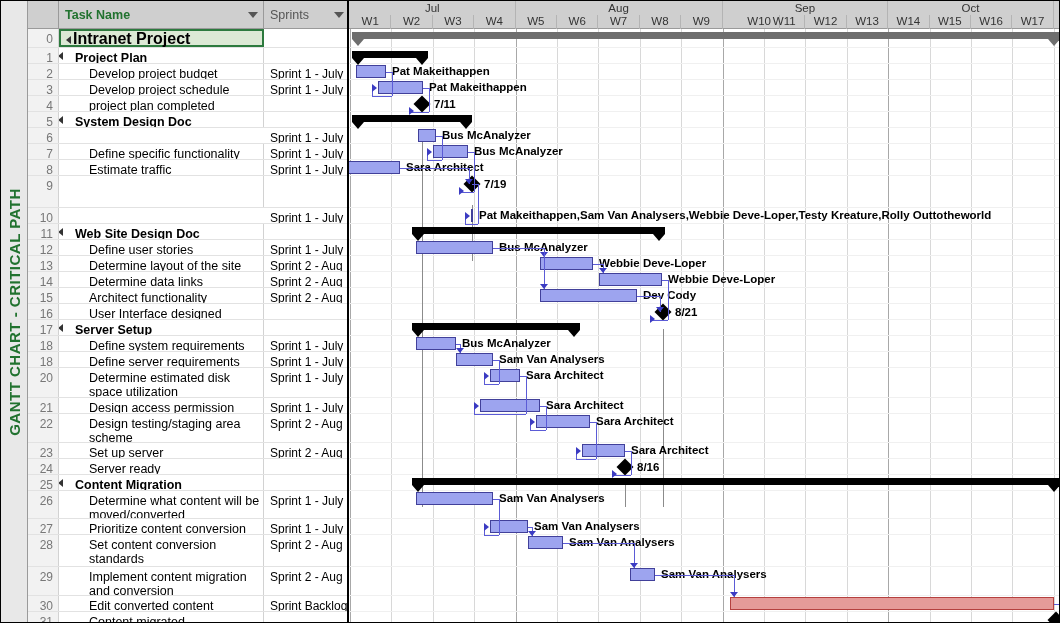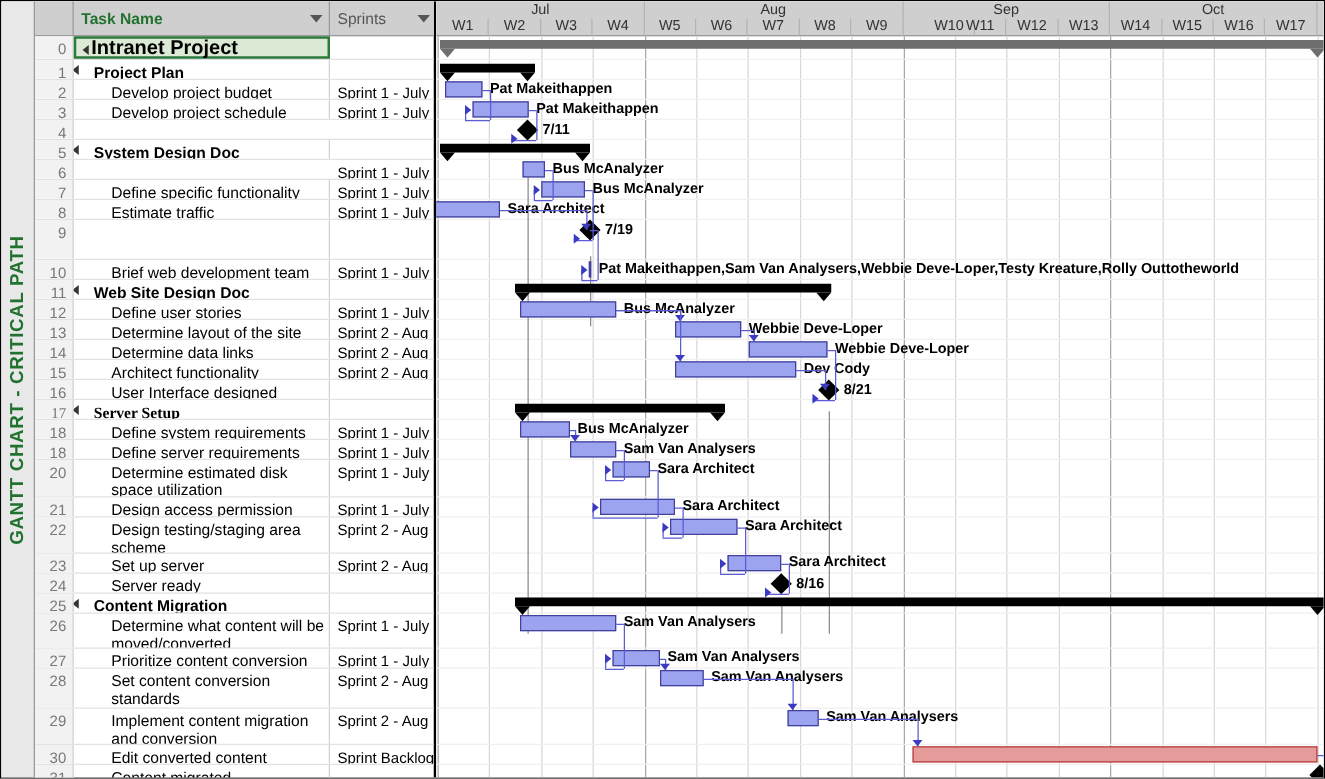--- a/index.html
+++ b/index.html
@@ -144,20 +144,23 @@
             <span style="position: relative;">Develop project schedule</span>
           </div>
           <div class="sp">
             <span>Sprint 1 - July</span>
           </div>
         </div>
         <div class="row lvl2" style="height: 16px;">
           <div class="id">
             <span>4</span>
           </div>
+          <div class="nm">
+            <span style="position: relative;">project plan completed</span>
+          </div>
           <div class="sp">
             <span></span>
           </div>
         </div>
         <div class="row lvl1" style="height: 16px;">
           <div class="id">
             <span>5</span>
           </div>
           <div class="nm">
             <span style="position: relative;">System Design Doc<i class="twisty"></i></span>
@@ -204,23 +207,20 @@
             <span style="position: relative; margin-top: 31px;">System design doc completed</span>
           </div>
           <div class="sp">
             <span></span>
           </div>
         </div>
         <div class="row lvl2" style="height: 16px;">
           <div class="id">
             <span>10</span>
           </div>
-          <div class="nm">
-            <span style="position: relative;">Brief web development team</span>
-          </div>
           <div class="sp">
             <span>Sprint 1 - July</span>
           </div>
         </div>
         <div class="row lvl1" style="height: 16px;">
           <div class="id">
             <span>11</span>
           </div>
           <div class="nm">
             <span style="position: relative;">Web Site Design Doc<i class="twisty"></i></span>
@@ -277,21 +277,21 @@
           <div class="id">
             <span>16</span>
           </div>
           <div class="nm">
             <span style="position: relative;">User Interface designed</span>
           </div>
           <div class="sp">
             <span></span>
           </div>
         </div>
-        <div class="row lvl1" style="height: 16px; font-family: Liberation Serif, serif;">
+        <div class="row lvl1" style="height: 16px;">
           <div class="id">
             <span>17</span>
           </div>
           <div class="nm">
             <span style="position: relative;">Server Setup<i class="twisty"></i></span>
           </div>
           <div class="sp">
             <span></span>
           </div>
         </div>

